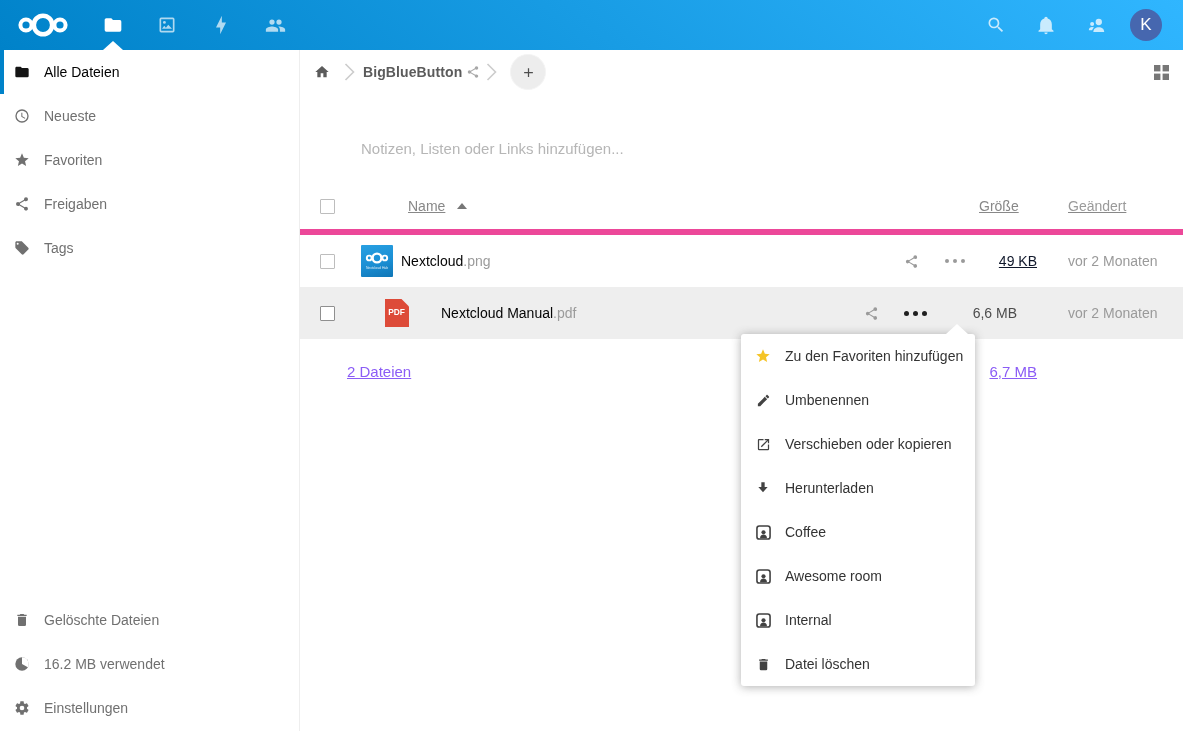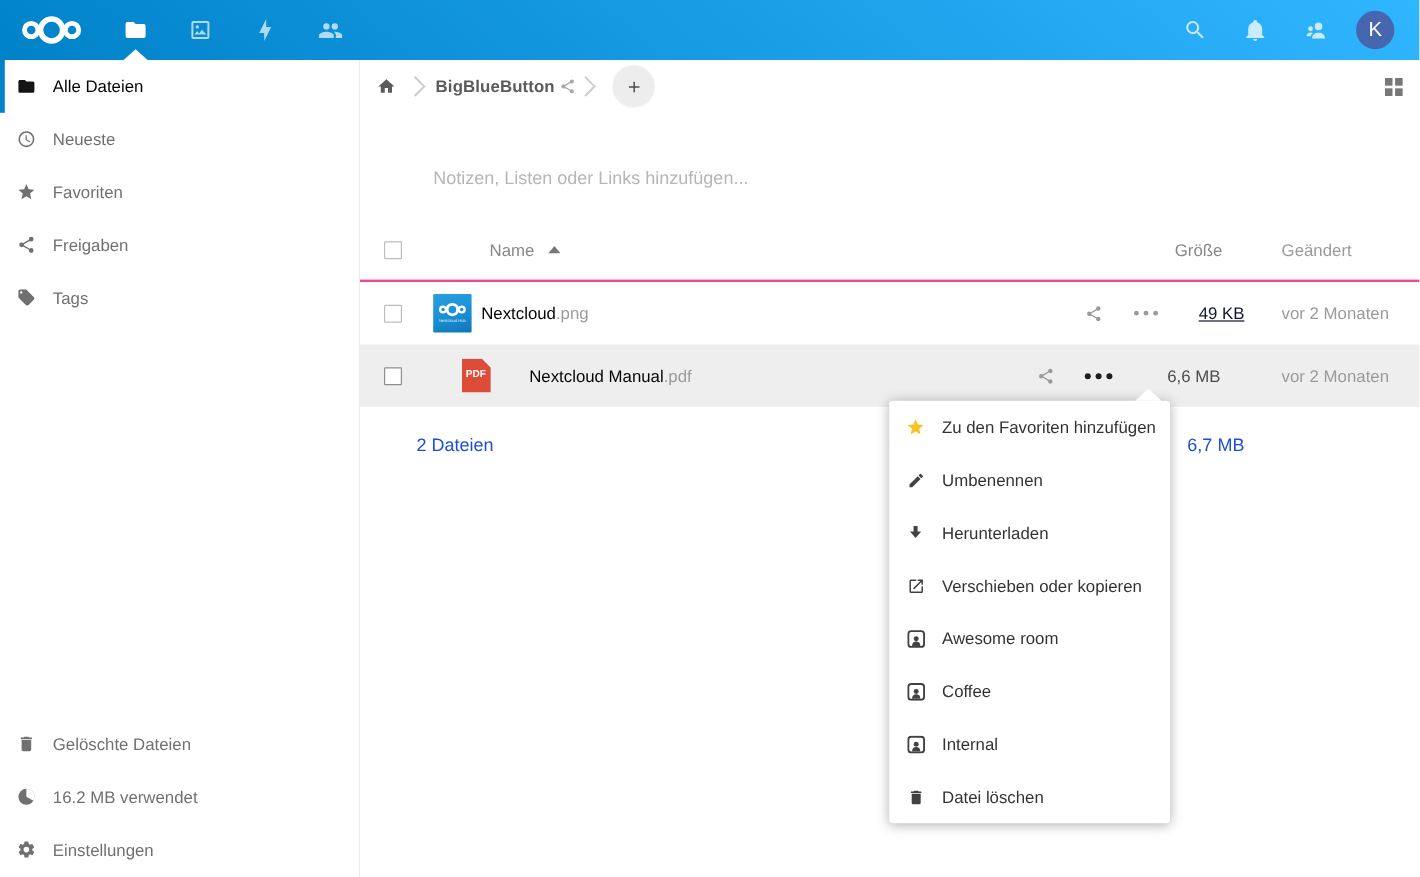--- a/index.html
+++ b/index.html
@@ -79,34 +79,34 @@
   .checkbox { width:15px; height:15px; border:1px solid #bdbdbd; border-radius:1px; background:#fff; }
   .row-selected .checkbox { border-color:#8f8f8f; }
   .cell-thumb { width:32px; height:32px; margin-left:7px; flex:none; }
   .cell-name { flex:1; margin-left:8px; white-space:nowrap; overflow:hidden; color:#050505; }
   .cell-name .ext { color:#9b9b9b; }
   .cell-actions { width:90px; display:flex; flex:none; }
   .action-btn { width:44px; height:44px; display:flex; align-items:center; justify-content:center; }
   .cell-size { width:58px; text-align:right; flex:none; }
   .cell-date { width:146px; padding-left:31px; flex:none; color:#9a9a9a; white-space:nowrap; }
 
-  .table-header { color:#888; border-bottom:2px solid #ec4899; }
+  .table-header { color:#888; border-bottom:6px solid #ec4899;text-decoration:underline; }
   .table-header .cell-name { padding-left:46px; margin-left:8px; color:#888; display:flex; align-items:center; }
   .sort-arrow { width:0; height:0; border-left:5px solid transparent; border-right:5px solid transparent; border-bottom:6px solid #777; margin-left:12px; margin-top:-1px; }
   .table-header .cell-size { padding-right:20px; }
 
   .row-selected { background:#eeeeee;gap:20px; }
   .size-light { color:#0f172a;text-decoration:underline; }
   .size-dark { color:#4c4c4c; }
 
   .dots { display:flex; }
   .dots span { width:4px; height:4px; border-radius:50%; background:#9a9a9a; margin:0 2px; }
   .dots.dark span { background:#1f1f1f; width:5px; height:5px; }
 
-  .summary-row { height:64px; display:flex; align-items:center; color:#1d4ed8; font-size:15px; }
+  .summary-row { height:64px; display:flex; align-items:center; color:#8b5cf6; font-size:15px;text-decoration:underline; }
   .summary-files { flex:1; padding-left:47px; }
 
   
   .thumb-nc { width:32px; height:32px; border-radius:1px; background:linear-gradient(165deg,#28a0e2 0%,#1b8fd4 55%,#0f76b6 100%); position:relative; overflow:hidden; }
   .thumb-pdf { width:32px; height:32px; display:flex; align-items:center; justify-content:center; }
 
   
   #popover {
     position:absolute; left:441px; top:284px; width:234px;
     background:#fff; border-radius:3px; z-index:40;
@@ -402,53 +402,53 @@
     <div class="menu-item">
       <span class="mi-icon">
         <svg width="15" height="15" viewBox="0 0 24 24">
             <path d="M20.71,7.04C21.1,6.65 21.1,6 20.71,5.63L18.37,3.29C18,2.9 17.35,2.9 16.96,3.29L15.12,5.12L18.87,8.87M3,17.25V21H6.75L17.81,9.93L14.06,6.18L3,17.25Z"></path>
           </svg>
       </span>
       <span class="mi-label">Umbenennen</span>
     </div>
     <div class="menu-item">
       <span class="mi-icon">
+        <svg width="15" height="15" viewBox="0 0 24 24">
+            <path d="M14,3V5H17.59L7.76,14.83L9.17,16.24L19,6.41V10H21V3M19,19H5V5H12V3H5C3.89,3 3,3.9 3,5V19A2,2 0 0,0 5,21H19A2,2 0 0,0 21,19V12H19V19Z"></path>
+          </svg>
+      </span>
+      <span class="mi-label">Verschieben oder kopieren</span>
+    </div>
+    <div class="menu-item">
+      <span class="mi-icon">
         <svg width="16" height="16" viewBox="0 0 24 24">
             <path d="M9.5,3.5H14.5V10.5H19L12,18.5L5,10.5H9.5V3.5Z"></path>
           </svg>
       </span>
       <span class="mi-label">Herunterladen</span>
-    </div>
-    <div class="menu-item">
-      <span class="mi-icon">
-        <svg width="15" height="15" viewBox="0 0 24 24">
-            <path d="M14,3V5H17.59L7.76,14.83L9.17,16.24L19,6.41V10H21V3M19,19H5V5H12V3H5C3.89,3 3,3.9 3,5V19A2,2 0 0,0 5,21H19A2,2 0 0,0 21,19V12H19V19Z"></path>
-          </svg>
-      </span>
-      <span class="mi-label">Verschieben oder kopieren</span>
     </div>
     <div class="menu-item">
       <span class="mi-icon">
         <svg width="15" height="15" viewBox="0 0 16 16">
             <rect x="1" y="1" width="14" height="14" rx="2.6" fill="none" stroke="#424242" stroke-width="1.7"></rect>
             <circle cx="8" cy="7.7" r="2.2" fill="#424242"></circle>
             <path d="M4.3,14.2 C4.3,11.4 5.9,10.2 8,10.2 C10.1,10.2 11.7,11.4 11.7,14.2 Z" fill="#424242"></path>
           </svg>
       </span>
-      <span class="mi-label">Awesome room</span>
+      <span class="mi-label">Coffee</span>
     </div>
     <div class="menu-item">
       <span class="mi-icon">
         <svg width="15" height="15" viewBox="0 0 16 16">
             <rect x="1" y="1" width="14" height="14" rx="2.6" fill="none" stroke="#424242" stroke-width="1.7"></rect>
             <circle cx="8" cy="7.7" r="2.2" fill="#424242"></circle>
             <path d="M4.3,14.2 C4.3,11.4 5.9,10.2 8,10.2 C10.1,10.2 11.7,11.4 11.7,14.2 Z" fill="#424242"></path>
           </svg>
       </span>
-      <span class="mi-label">Coffee</span>
+      <span class="mi-label">Awesome room</span>
     </div>
     <div class="menu-item">
       <span class="mi-icon">
         <svg width="15" height="15" viewBox="0 0 16 16">
             <rect x="1" y="1" width="14" height="14" rx="2.6" fill="none" stroke="#424242" stroke-width="1.7"></rect>
             <circle cx="8" cy="7.7" r="2.2" fill="#424242"></circle>
             <path d="M4.3,14.2 C4.3,11.4 5.9,10.2 8,10.2 C10.1,10.2 11.7,11.4 11.7,14.2 Z" fill="#424242"></path>
           </svg>
       </span>
       <span class="mi-label">Internal</span>

